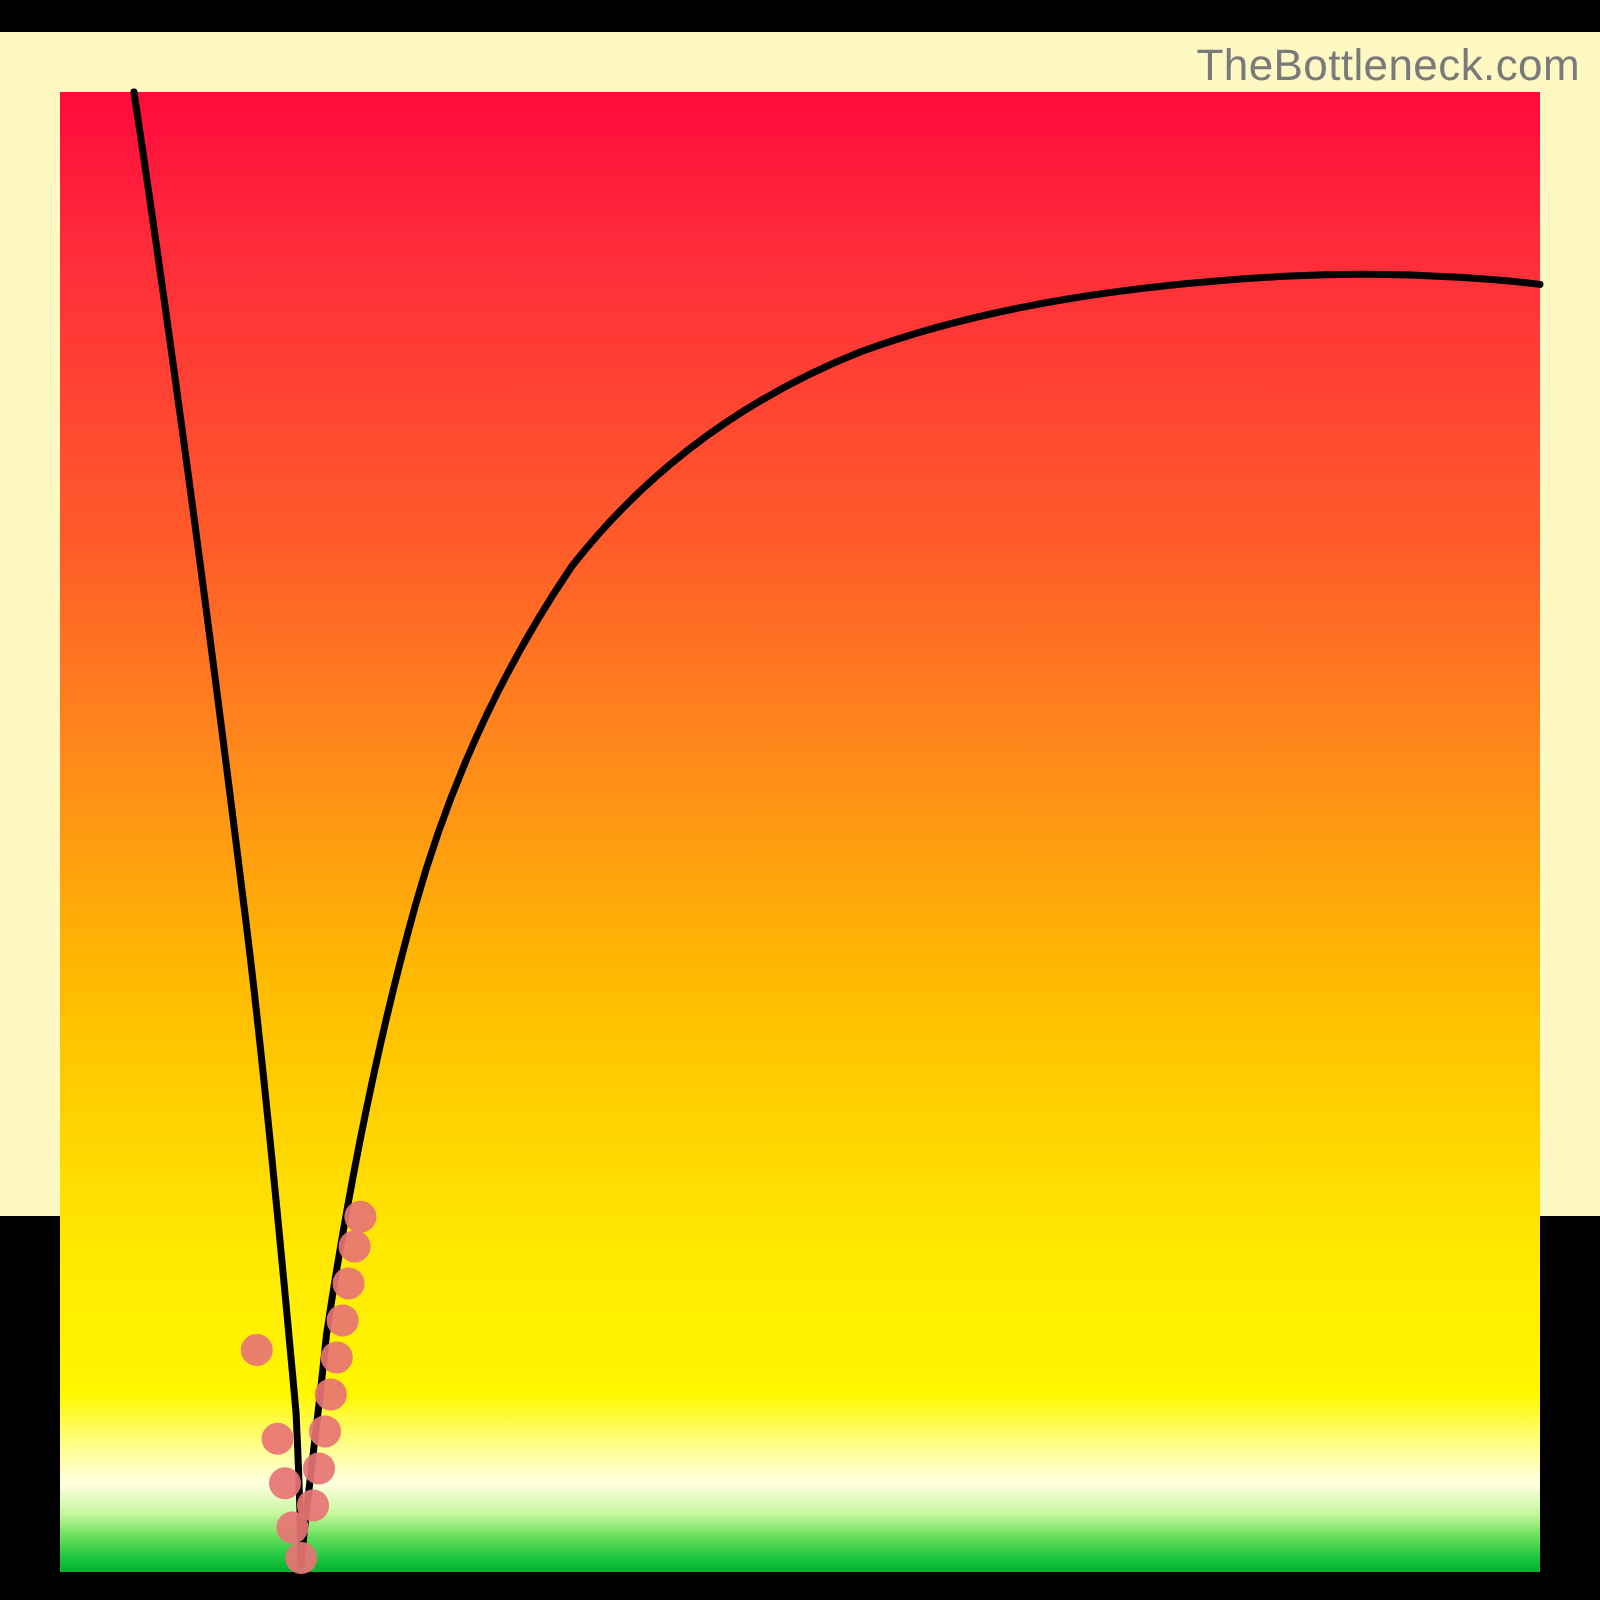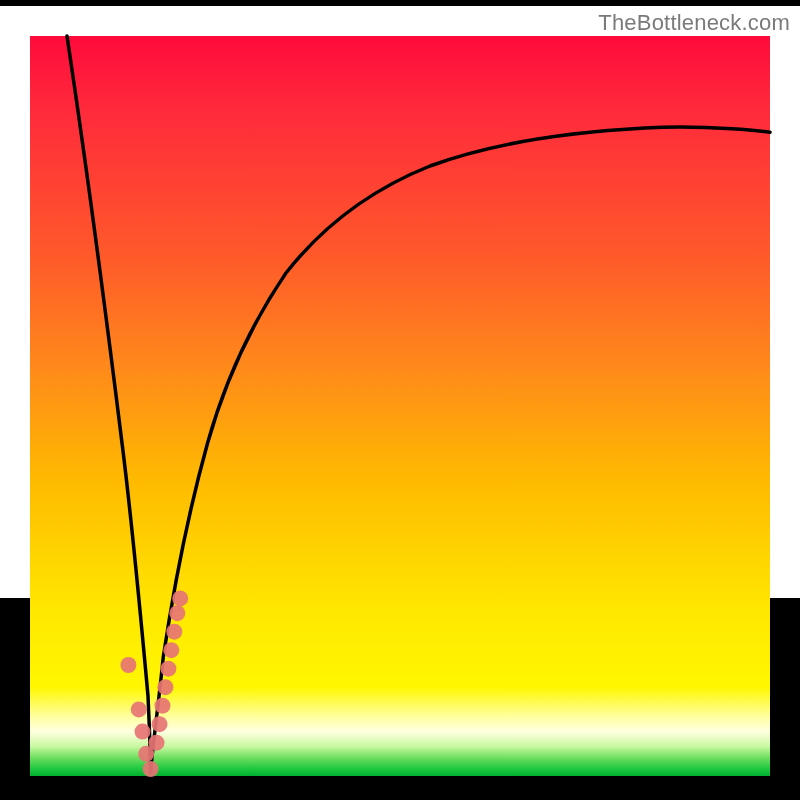--- a/index.html
+++ b/index.html
@@ -6,24 +6,24 @@
     margin: 0;
     padding: 0;
     width: 800px;
     height: 800px;
     background: #000;
     overflow: hidden;
   }
   .frame {
     position: absolute;
     left: 0;
-    top: 6px;
+    top: 16px;
     width: 800px;
     height: 592px;
-    background: #ffffff;
+    background: #fef9c3;
   }
   .plot-bg {
     position: absolute;
     left: 30px;
     top: 30px;
     width: 740px;
     height: 740px;
     
     background: linear-gradient(
       to bottom,

